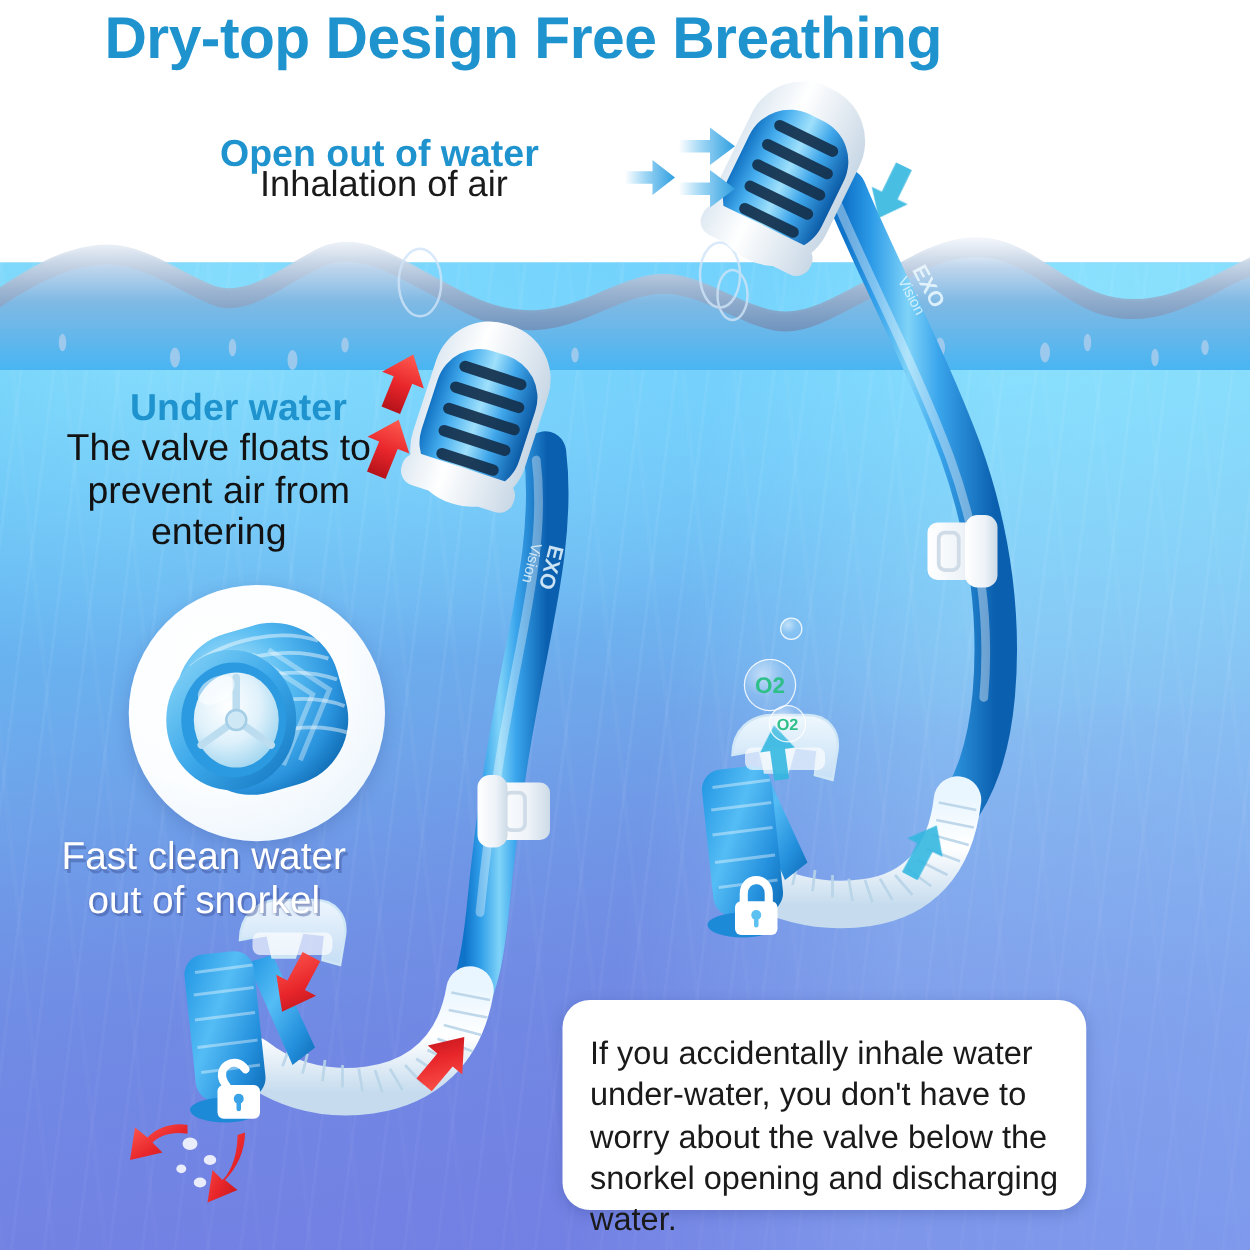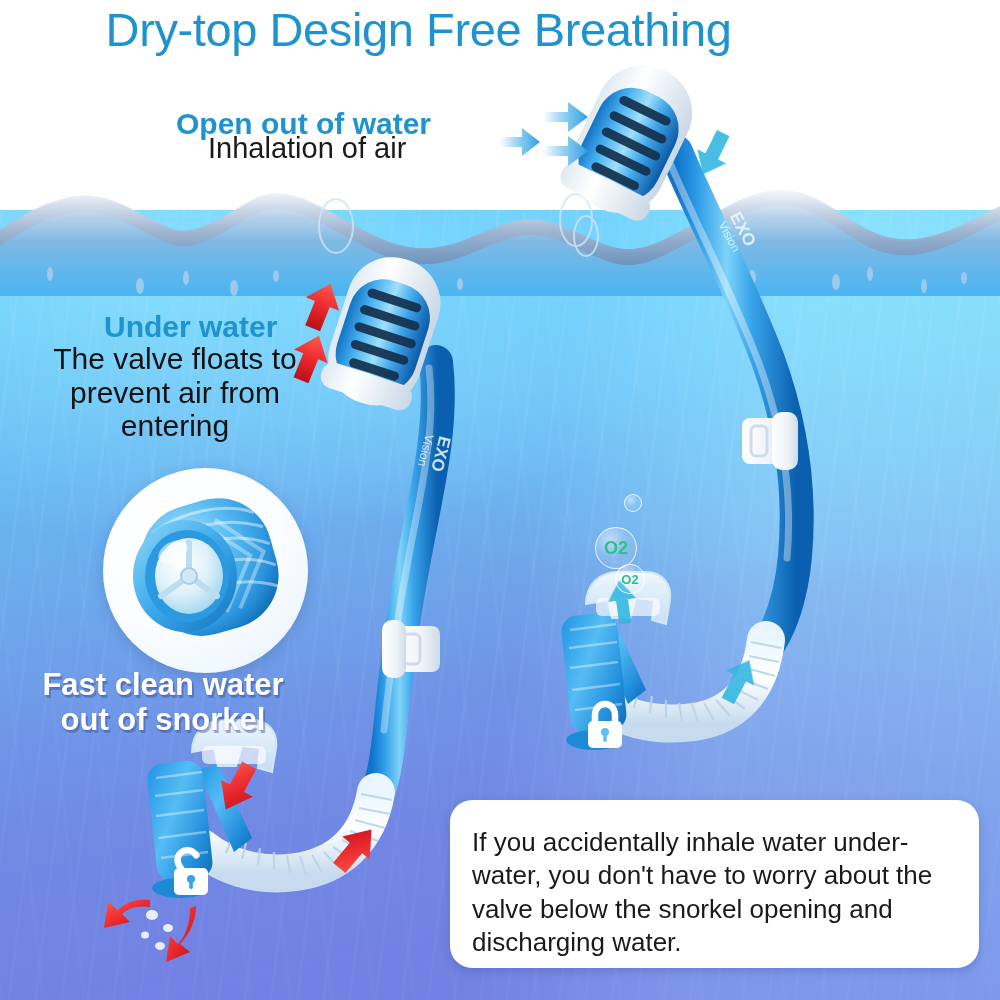--- a/index.html
+++ b/index.html
@@ -45,43 +45,43 @@
   .deep-vignette{position:absolute;left:0;top:560px;width:1000px;height:440px;
     background:linear-gradient(180deg, rgba(110,120,225,0) 0%, rgba(108,116,226,.30) 60%, rgba(112,118,228,.42) 100%);}
 
   
   .surface{position:absolute;left:-10px;top:178px;width:1020px;height:118px;}
   .surface svg{display:block;width:100%;height:100%;}
 
   
   .headline{
     position:absolute;left:0;top:2px;width:837px;text-align:center;
-    font-size:47px;font-weight:normal;color:#1f93ce;letter-spacing:-.4px;
+    font-size:47px;font-weight:bold;color:#1f93ce;letter-spacing:-.4px;
   }
   .sub-head{
     position:absolute;font-weight:bold;color:#1f93ce;font-size:30px;white-space:nowrap;
   }
   .sub-body{position:absolute;color:#1a1a1a;font-size:29px;white-space:nowrap;}
   .multiline{position:absolute;color:#121212;font-size:30px;text-align:center;line-height:1.12;}
 
   #open-out-head{left:176px;top:107px;}
   #inhalation-line{left:208px;top:132px;}
 
   #under-water-head{left:104px;top:310px;}
   #under-water-body{left:10px;top:342px;width:330px;}
 
   .white-shadow-text{
-    position:absolute;color:#ffffff;font-weight:bold;font-size:31px;line-height:1.12;
+    position:absolute;color:#ffffff;font-weight:normal;font-size:31px;line-height:1.12;
     text-shadow:2px 3px 0 rgba(60,80,150,.42), 0 1px 2px rgba(40,60,130,.35);
   }
   #fast-clean{left:8px;top:668px;width:310px;text-align:center;}
 
   
   .info-card{
-    position:absolute;left:450px;top:800px;width:529px;height:168px;
+    position:absolute;left:450px;top:800px;width:419px;height:168px;
     background:#ffffff;border-radius:22px;
     box-shadow:0 3px 10px rgba(40,60,130,.25);
   }
   .info-card p{
     margin:0;padding:26px 22px 0 22px;
     font-size:26px;line-height:1.28;color:#1a1a1a;
   }
 
   
   .valve-inset{

